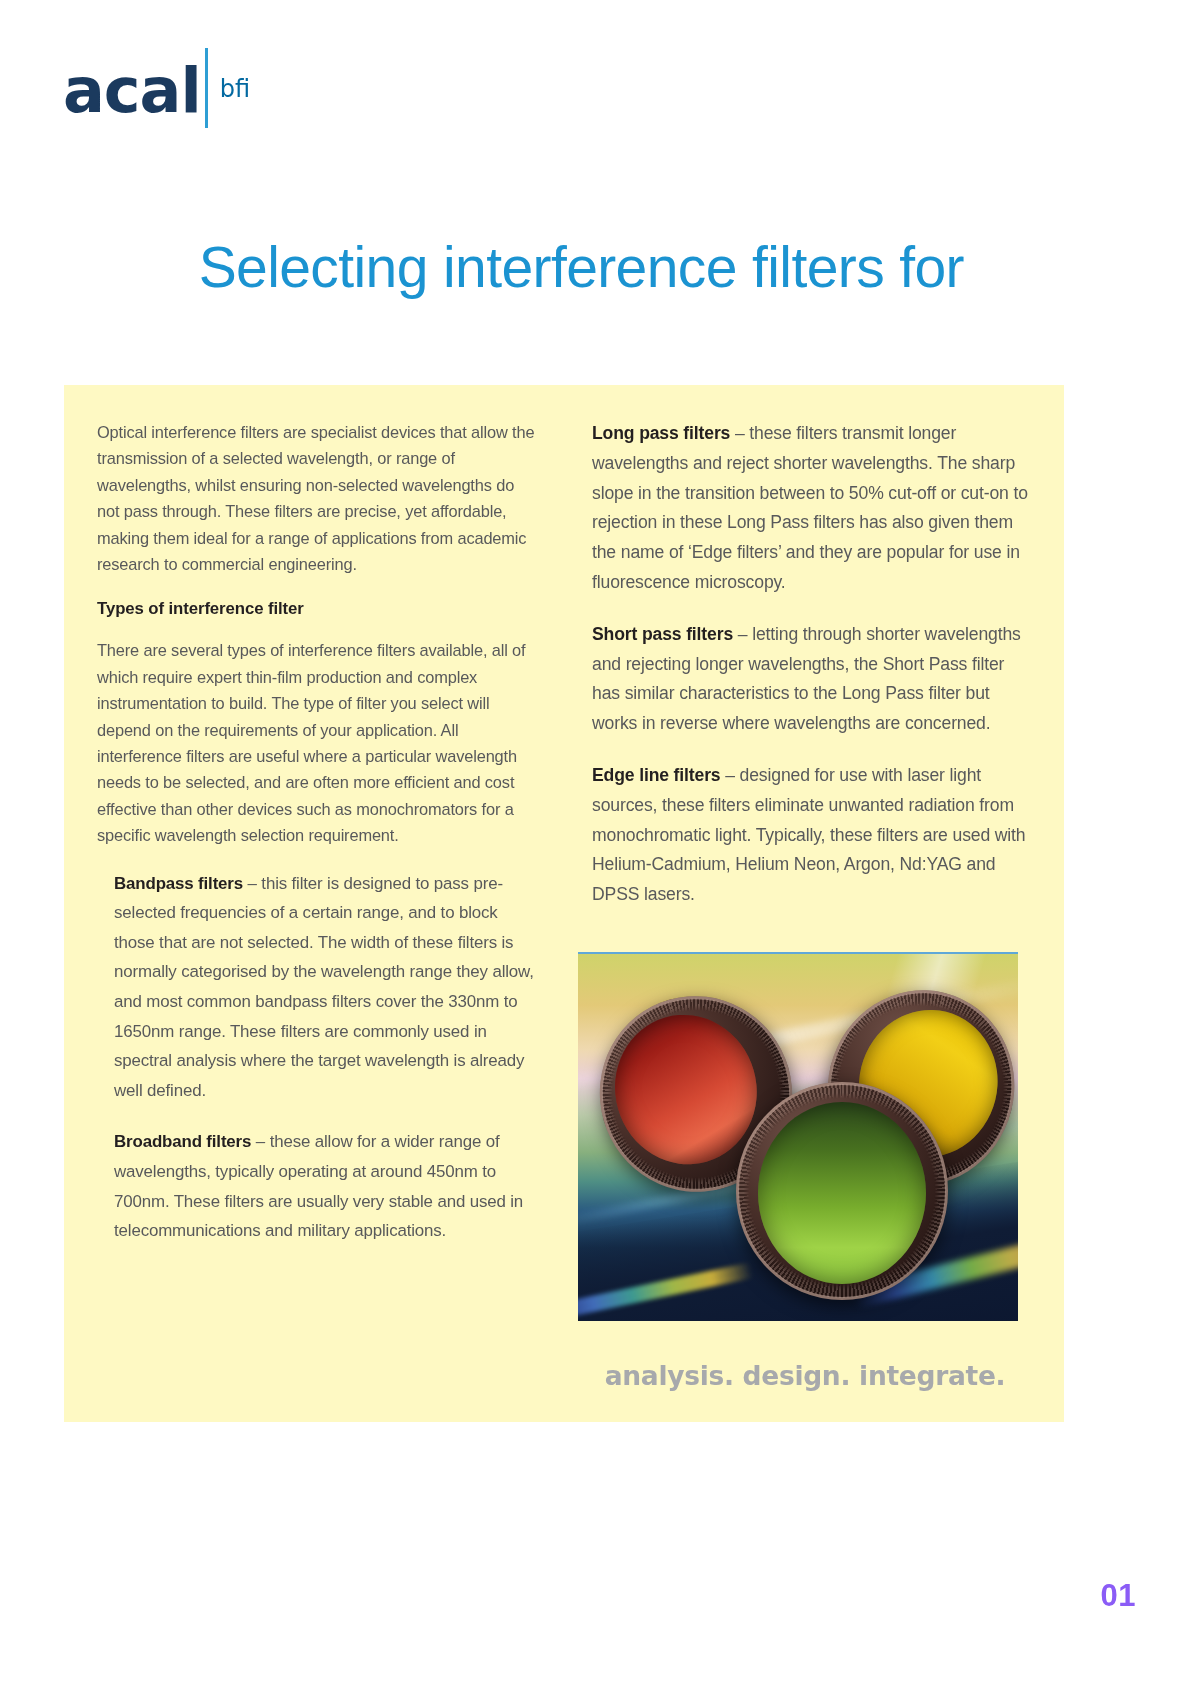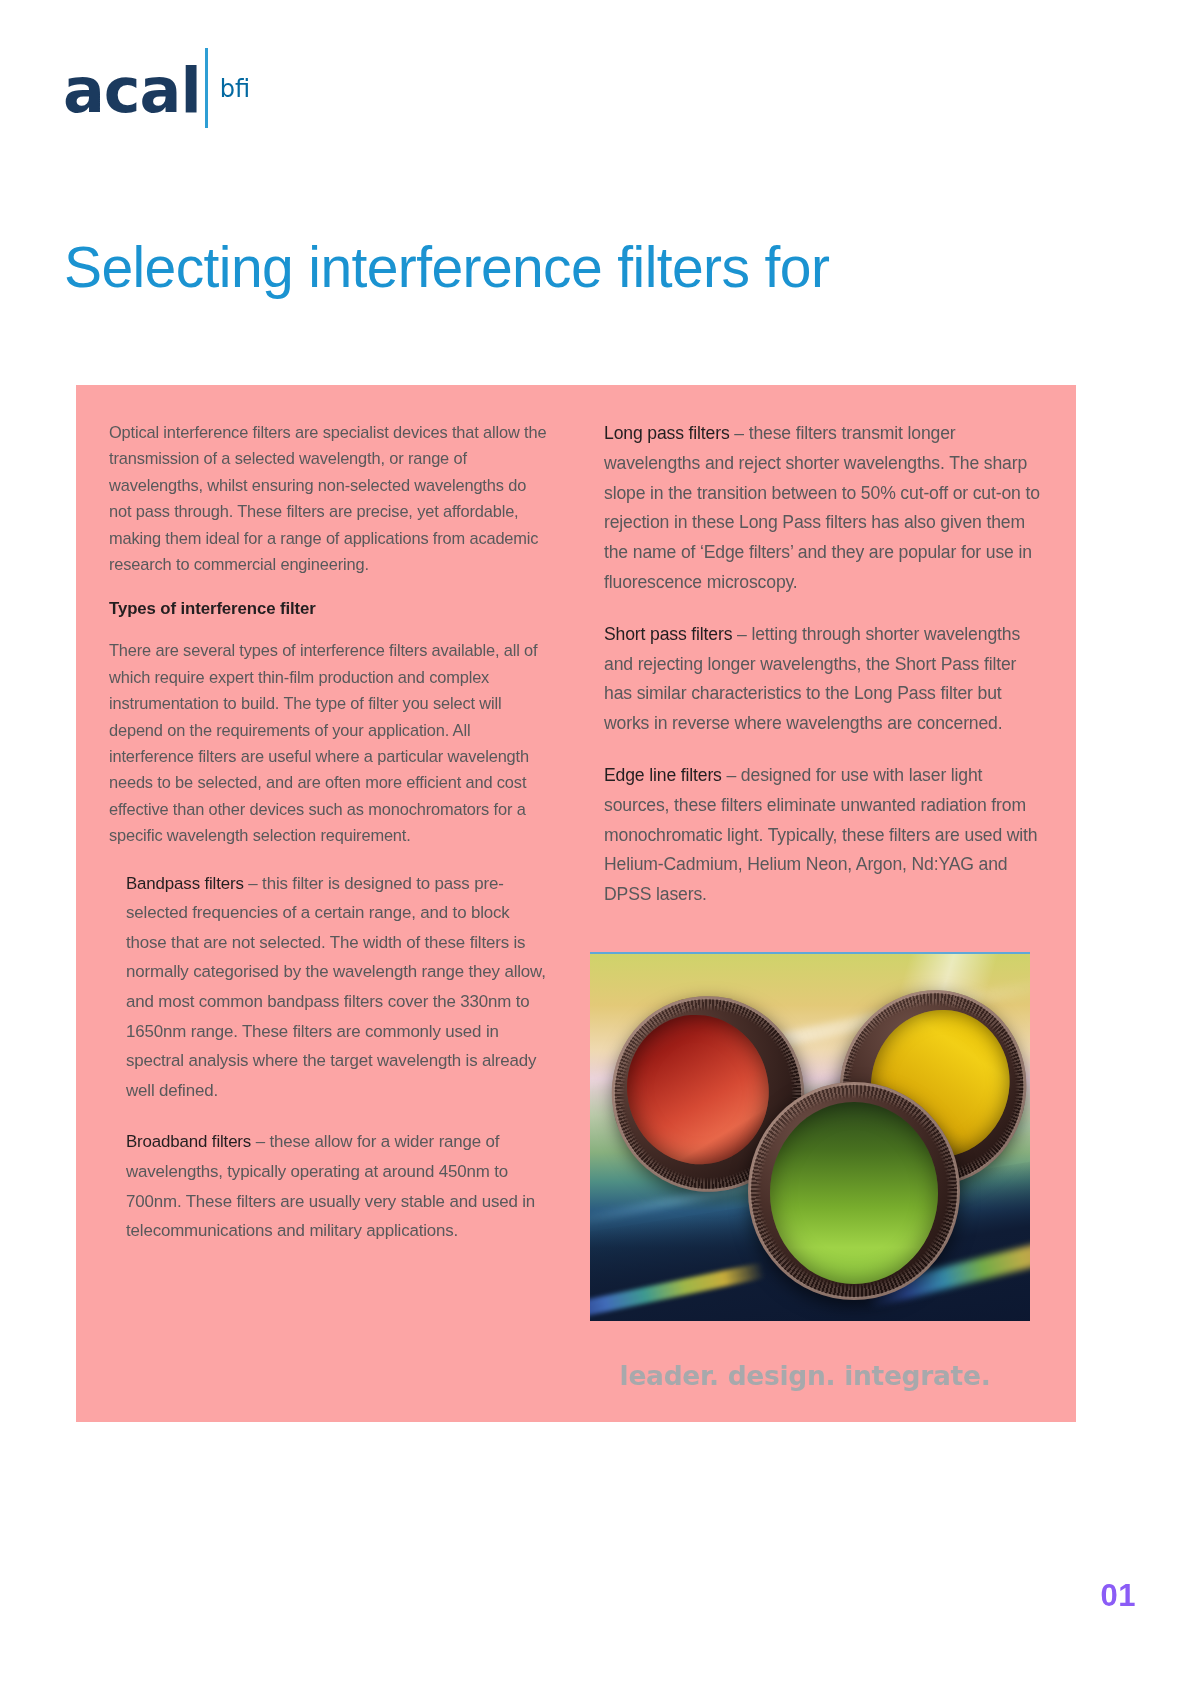--- a/index.html
+++ b/index.html
@@ -63,30 +63,30 @@
     left: 64px;
     top: 196px;
     width: 900px;
     font-family: "Liberation Sans", sans-serif;
     font-weight: normal;
     font-size: 57px;
     line-height: 66px;
     color: #1b93d1;
     letter-spacing: -0.6px;
   }
-  #page-title .t-line { display: block; }
+  #page-title .t-line { display: block; text-align: right; }
 
   
   #content-panel {
     position: absolute;
-    left: 76px;
+    left: 64px;
     top: 385px;
     width: 1000px;
     height: 1037px;
-    background: #fca5a5;
+    background: #fef9c3;
   }
 
   .column {
     position: absolute;
     top: 34px;
   }
   #left-column  { left: 33px;  width: 443px; }
   #right-column { left: 528px; width: 440px; }
 
   
@@ -99,21 +99,21 @@
     line-height: 26.4px;
     letter-spacing: -0.15px;
   }
   #right-column .para {
     font-size: 17.6px;
     line-height: 29.8px;
     letter-spacing: -0.15px;
     margin-bottom: 22px;
   }
   .para .lead {
-    font-weight: normal;
+    font-weight: bold;
     color: #231f20;
     margin-top: 8px;
   }
   .sub-head {
     font-weight: bold;
     color: #231f20;
     margin: 0 0 16px 0;
     font-size: 16.8px;
     line-height: 24px;
     letter-spacing: -0.1px;
@@ -348,15 +348,15 @@
     </div>
 
     <div class="filter-ring" id="filter-green">
       <div class="ring-knurl"></div>
       <div class="filter-glass"></div>
     </div>
   </div>
 
 </div>
 
-<div id="footer-tagline">leader. design. integrate.</div>
+<div id="footer-tagline">analysis. design. integrate.</div>
 
 <div id="page-number">01</div>
 
 </body></html>

